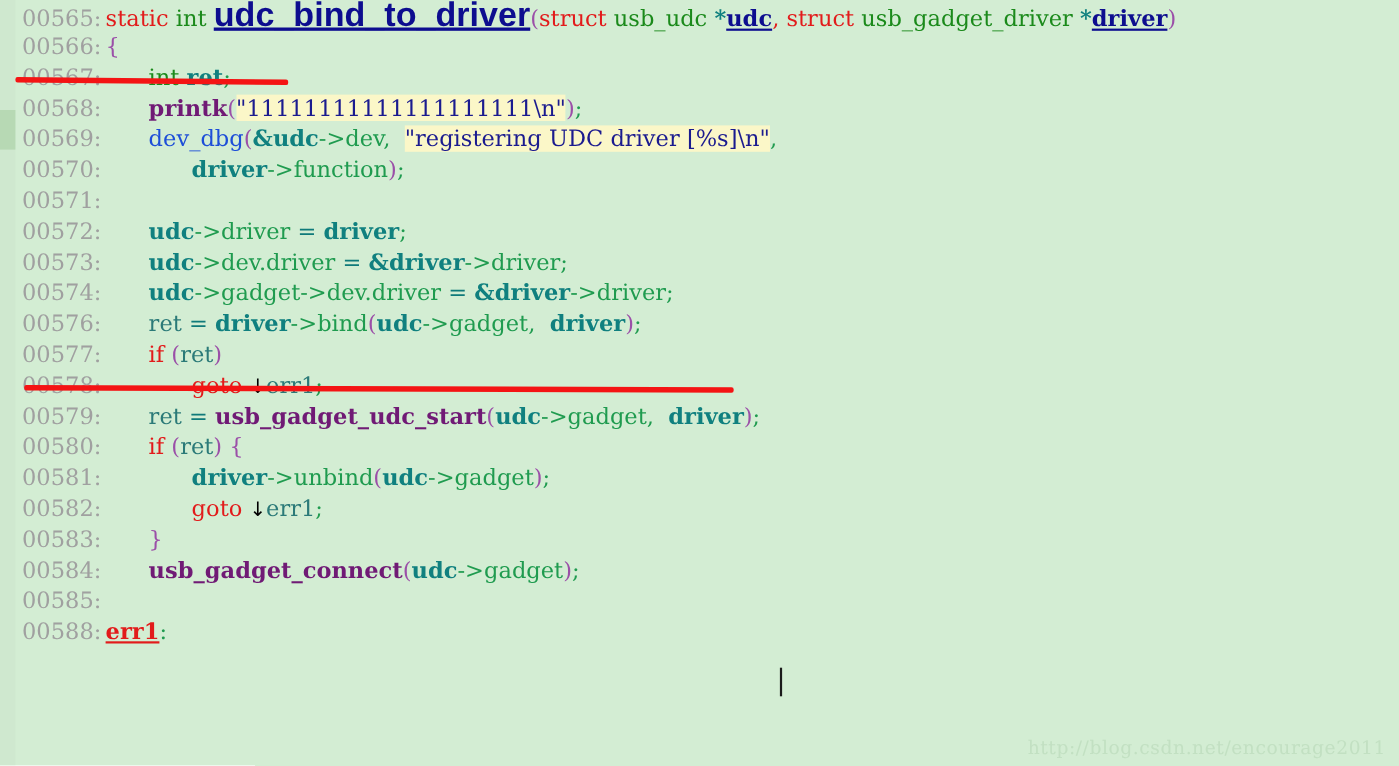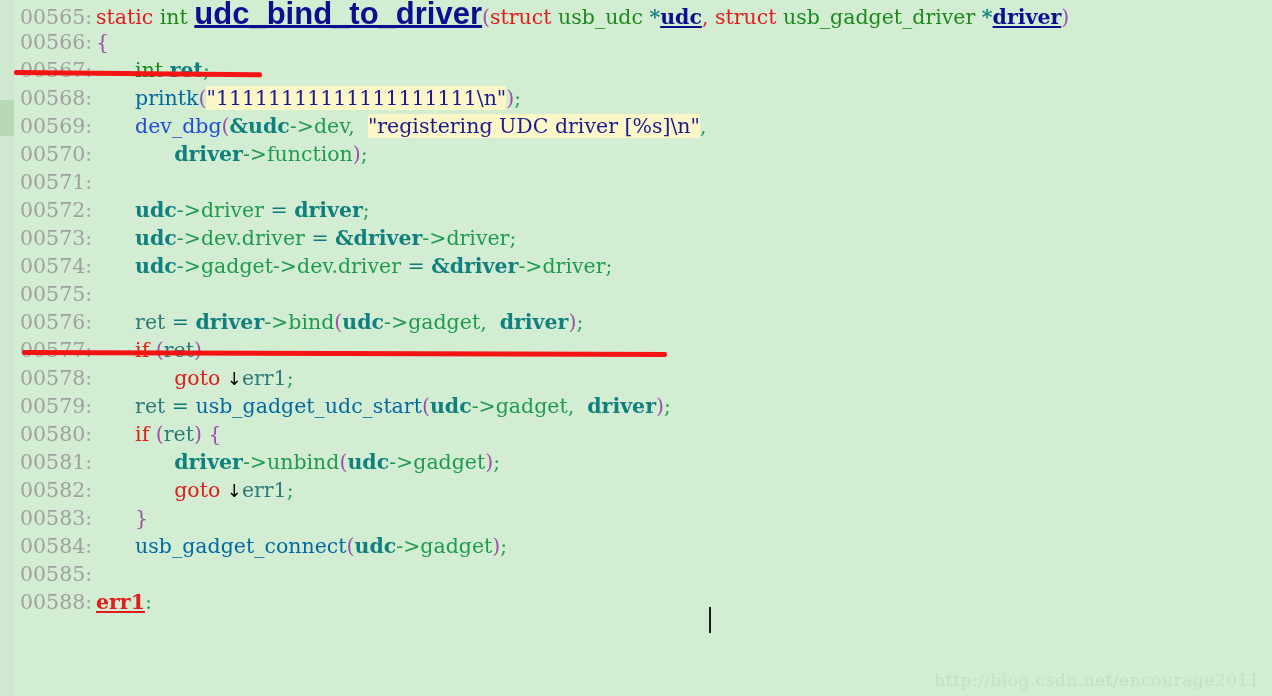--- a/index.html
+++ b/index.html
@@ -45,21 +45,21 @@
     display: inline-block;
     width: 96px;
     padding-left: 20px;
     box-sizing: border-box;
     color: #a0a0a0;
     font-size: 20.5px;
   }
   
   .kw   { color: #e21b1b; }          
   .typ  { color: #1b8a1b; }          
-  .fn   { color: #0369a1; font-weight: normal; }   
+  .fn   { color: #701a75; font-weight: bold; }   
   .fnplain { color: #1d4ed8; }       
   .var  { color: #10807f; font-weight: bold; }   
   .mem  { color: #1f9b4f; margin-top: 21px; }          
   .op   { color: #0f7a7a; }          
   .arrow{ color: #1f9b4f; }          
   .punc { color: #9b4fa8; }          
   .semi { color: #1f9b4f; }          
   .mac  { color: #e21b1b; }          
   .num0 { color: #1f9b4f; }          
   .plain{ color: #2b7a78; }          
@@ -150,21 +150,20 @@
     <div class="ln"><span class="num">00570:</span>            <span class="var">driver</span><span class="arrow">-&gt;</span><span class="mem">function</span><span class="punc">)</span><span class="semi">;</span></div>
 
     <div class="ln"><span class="num">00571:</span><span></span></div>
 
     <div class="ln"><span class="num">00572:</span>      <span class="var">udc</span><span class="arrow">-&gt;</span><span class="mem">driver</span><span class="op"> = </span><span class="var">driver</span><span class="semi">;</span></div>
 
     <div class="ln"><span class="num">00573:</span>      <span class="var">udc</span><span class="arrow">-&gt;</span><span class="mem">dev.driver</span><span class="op"> = </span><span class="var">&amp;</span><span class="var">driver</span><span class="arrow">-&gt;</span><span class="mem">driver</span><span class="semi">;</span></div>
 
     <div class="ln"><span class="num">00574:</span>      <span class="var">udc</span><span class="arrow">-&gt;</span><span class="mem">gadget</span><span class="arrow">-&gt;</span><span class="mem">dev.driver</span><span class="op"> = </span><span class="var">&amp;</span><span class="var">driver</span><span class="arrow">-&gt;</span><span class="mem">driver</span><span class="semi">;</span></div>
 
-    <div class="ln"><span class="num">00575:</span><span></span></div>
 
     <div class="ln"><span class="num">00576:</span>      <span class="plain">ret</span><span class="op"> = </span><span class="var">driver</span><span class="arrow">-&gt;</span><span class="mem">bind</span><span class="punc">(</span><span class="var">udc</span><span class="arrow">-&gt;</span><span class="mem">gadget</span><span class="semi">,  </span><span class="var">driver</span><span class="punc">)</span><span class="semi">;</span></div>
 
     <div class="ln"><span class="num">00577:</span>      <span class="kw">if</span><span class="punc"> (</span><span class="plain">ret</span><span class="punc">)</span></div>
 
     <div class="ln"><span class="num">00578:</span>            <span class="kw">goto</span> <span class="downarrow">↓</span><span class="plain">err1</span><span class="semi">;</span></div>
 
     <div class="ln"><span class="num">00579:</span>      <span class="plain">ret</span><span class="op"> = </span><span class="fn">usb_gadget_udc_start</span><span class="punc">(</span><span class="var">udc</span><span class="arrow">-&gt;</span><span class="mem">gadget</span><span class="semi">,  </span><span class="var">driver</span><span class="punc">)</span><span class="semi">;</span></div>
 
     <div class="ln"><span class="num">00580:</span>      <span class="kw">if</span><span class="punc"> (</span><span class="plain">ret</span><span class="punc">)</span><span class="punc"> {</span></div>

